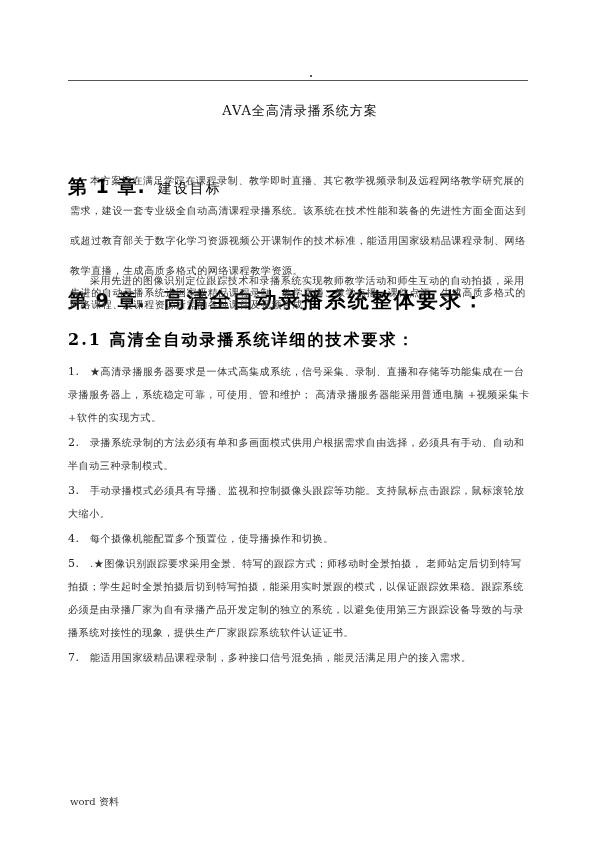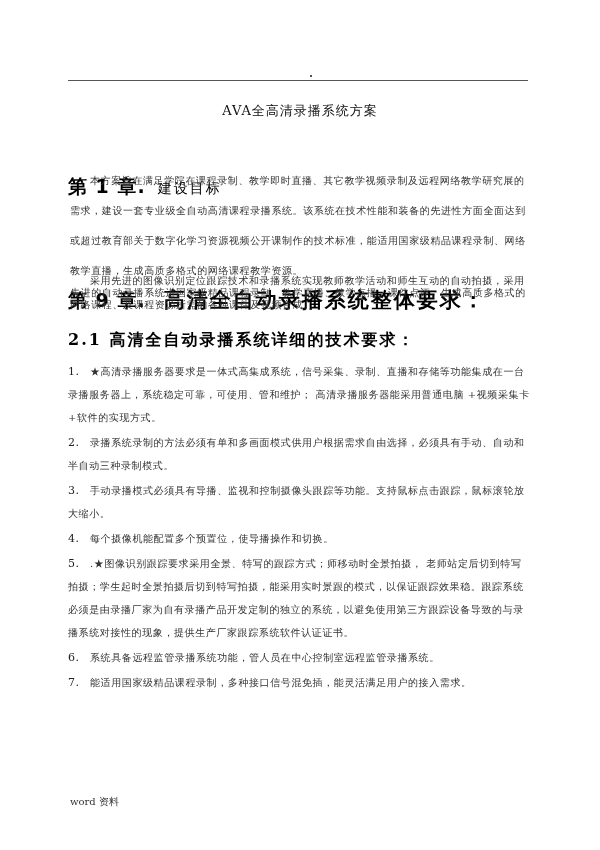--- a/index.html
+++ b/index.html
@@ -149,22 +149,19 @@
     <li>
       <span class="idx">3.</span><span>手动录播模式必须具有导播、监视和控制摄像头跟踪等功能。支持鼠标点击跟踪，鼠标滚轮放大缩小。</span>
     </li>
     <li>
       <span class="idx">4.</span><span>每个摄像机能配置多个预置位，使导播操作和切换。</span>
     </li>
     <li>
       <span class="idx">5.</span><span>.★图像识别跟踪要求采用全景、特写的跟踪方式；师移动时全景拍摄，  老师站定后切到特写拍摄；学生起时全景拍摄后切到特写拍摄，能采用实时景跟的模式，以保证跟踪效果稳。跟踪系统必须是由录播厂家为自有录播产品开发定制的独立的系统，以避免使用第三方跟踪设备导致的与录播系统对接性的现象，提供生产厂家跟踪系统软件认证证书。</span>
     </li>
     <li>
-      <span class="idx">6.</span><span>系统具备远程监管录播系统功能，管人员在中心控制室远程监管录播系统。</span>
-    </li>
-    <li>
       <span class="idx">7.</span><span>能适用国家级精品课程录制，多种接口信号混免插，能灵活满足用户的接入需求。</span>
     </li>
   </ol>
 
   <div class="footer">word 资料</div>
 
 </div>
 
 </body></html>

